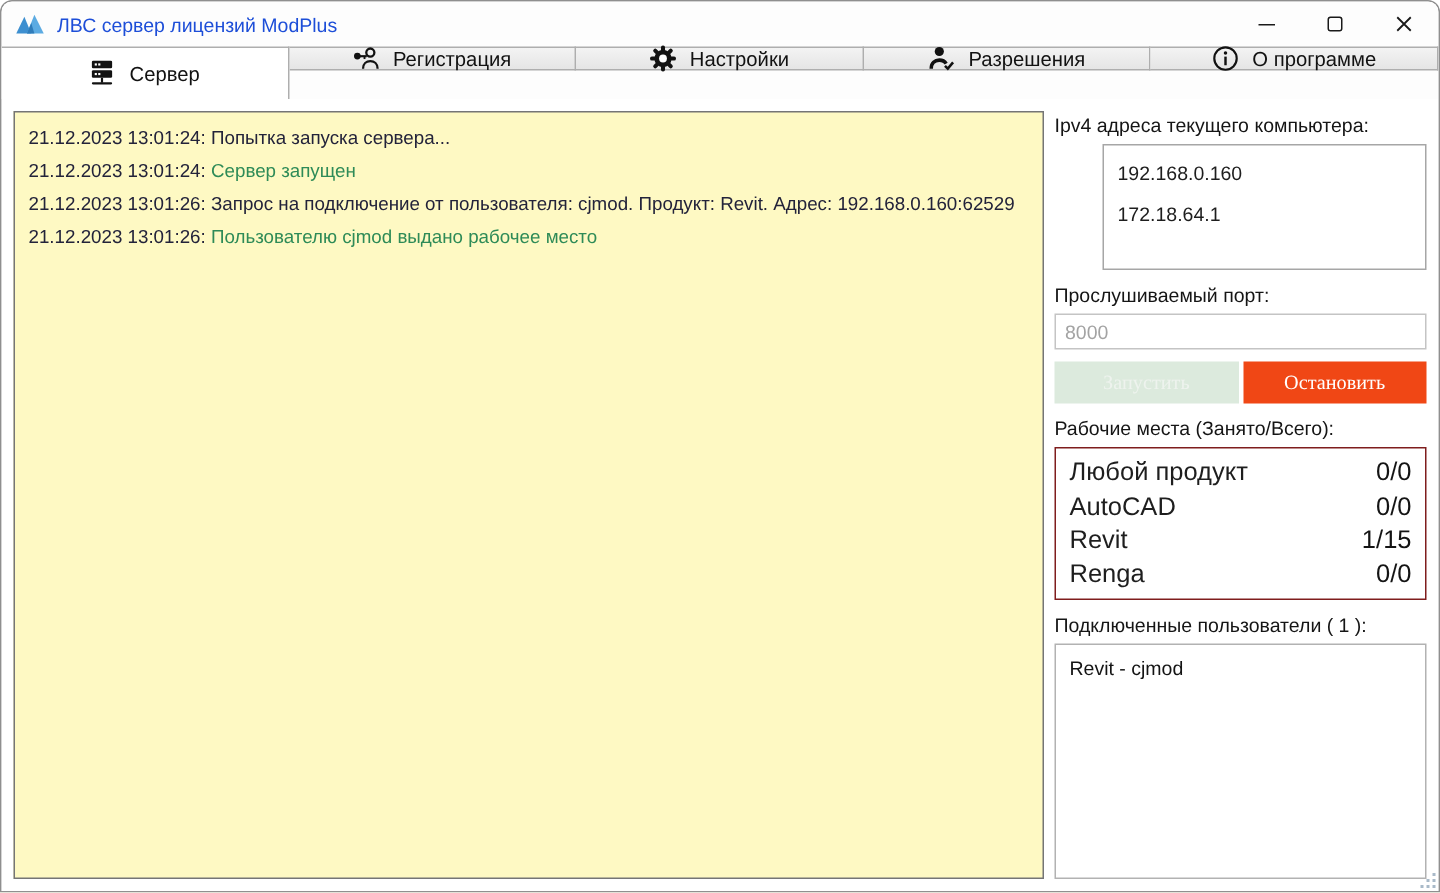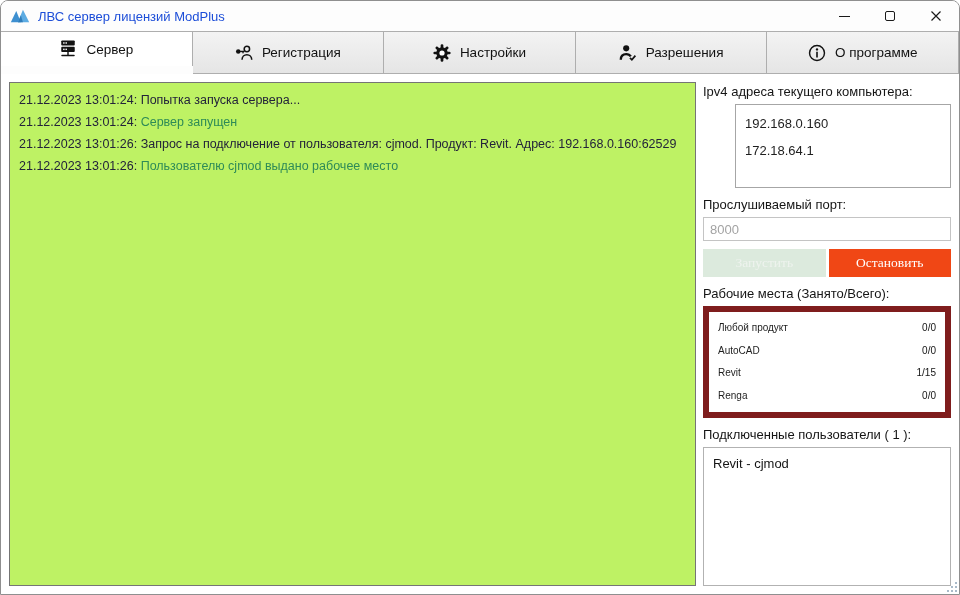--- a/index.html
+++ b/index.html
@@ -32,21 +32,21 @@
   .glyph-max { width: 10px; height: 10px; border:1.1px solid #1a1a1a; border-radius:2px; }
 
   
   .tabs {
     flex: 0 0 35px;
     display: flex;
     background: #fdfdfd;
   }
   .tab {
     flex: 1 1 0;
-    height: 43px;
+    height: 16px;
     display: flex; align-items: center; justify-content: center; gap: 9px;
     background: linear-gradient(#f3f3f3, #e5e5e5);
     border: 1px solid #aeaeae;
     border-left: none;
     font-size: 13.5px;
     color: #121212;
     cursor: default;
   }
   .tab.active {
     height: 35px;
@@ -64,21 +64,21 @@
     flex: 1 1 auto;
     background: #fff;
     display: flex;
     padding: 8px;
     gap: 7px;
     min-height: 0;
   }
 
   .logbox {
     flex: 1 1 auto;
-    background: #bef264;
+    background: #fef9c3;
     border: 1px solid #757575;
     padding: 6px 9px;
     font-size: 12.5px;
     line-height: 22px;
     overflow: hidden;
     white-space: nowrap;
   }
   .log-line { color: #23233a; }
   .log-line .msg.green { color: #2e8b57; }
 
@@ -118,23 +118,23 @@
     border: none;
     font-family: Liberation Serif, serif;
     font-size: 13.5px;
     cursor: default;
   }
   .btn-start { background: #dceadd; color: #eef3ee; }
   .btn-stop  { background: #f04715; color: #ffffff; }
 
   .workbox {
     background: #fff;
-    border: 6px solid #7f1d1d;
+    border: 1px solid #7f1d1d;
     padding: 5px 9px;
-    font-size: 10px;
+    font-size: 17px;
   }
   .workrow { display: flex; justify-content: space-between; line-height: 22.5px; }
   .workrow .cnt { color:#141414; }
 
   .userbox {
     flex: 1 1 auto;
     background: #fff;
     border: 1px solid #b2b2b2;
     padding: 5px 9px;
     font-size: 13px;

